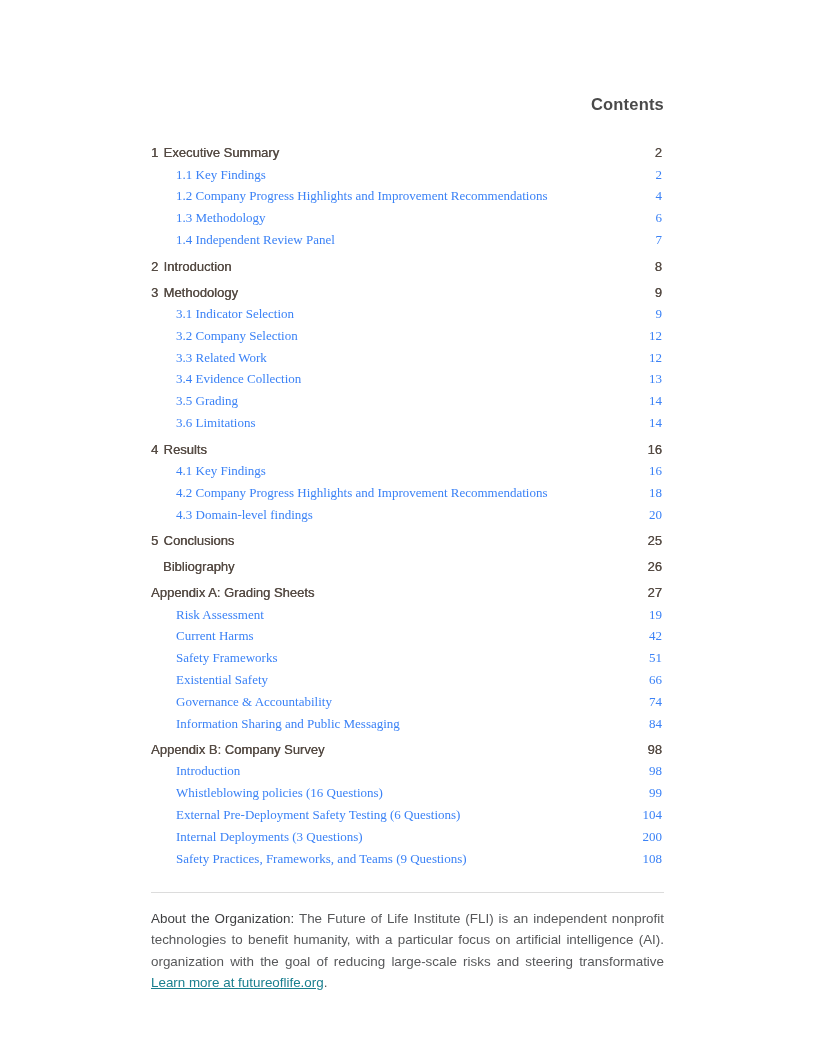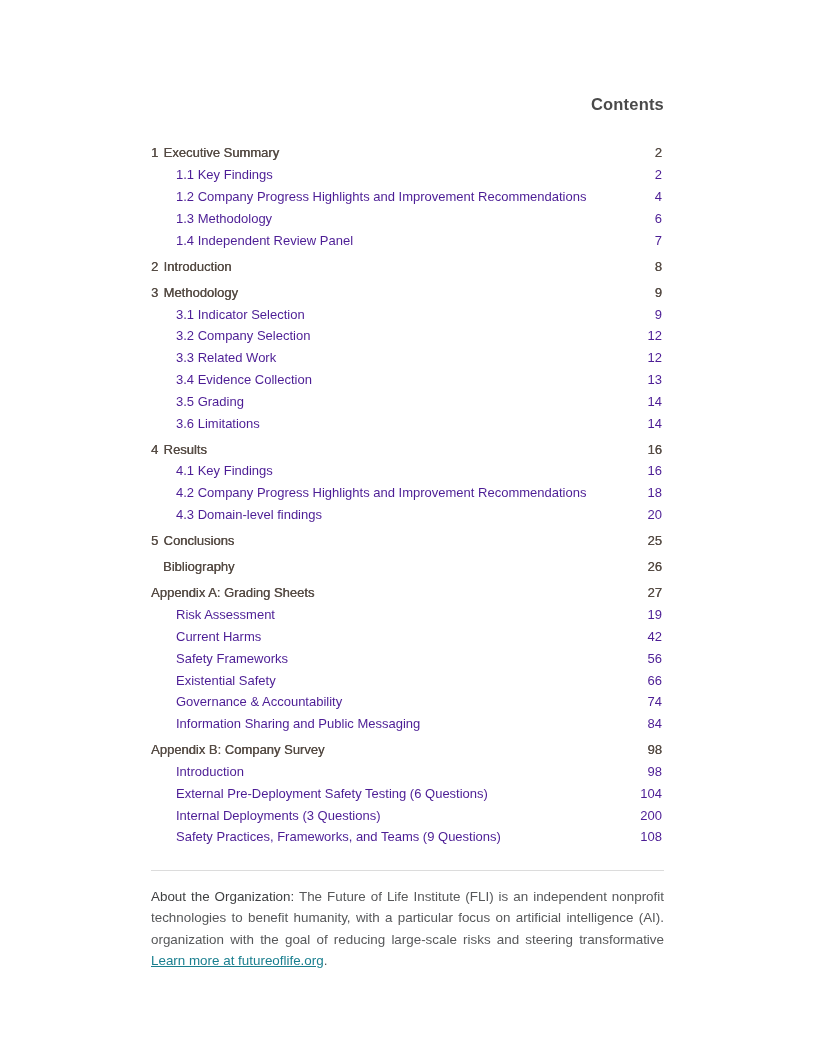--- a/index.html
+++ b/index.html
@@ -45,22 +45,23 @@
     color: #564c45;
     text-shadow: 0.3px 0 0 currentColor;
   }
   .row.bib {
     color: #564c45;
     text-shadow: 0.3px 0 0 currentColor;
     padding-left: 12px;
     align-items: center;
   }
   .row.sub {
-    color: #4c1d95;
+    color: #3b82f6;
     padding-left: 25px;
+    font-family: Liberation Serif, serif;
   }
   .num {
     display: inline-block;
     min-width: 12.5px;
   }
   .pg {
     padding-right: 2px;
     text-align: right;
   }
   .divider {
@@ -190,21 +191,21 @@
     <div class="row sub">
       <span class="left"><span class="lbl">Risk Assessment</span></span>
       <span class="pg">19</span>
     </div>
     <div class="row sub">
       <span class="left"><span class="lbl">Current Harms</span></span>
       <span class="pg">42</span>
     </div>
     <div class="row sub">
       <span class="left"><span class="lbl">Safety Frameworks</span></span>
-      <span class="pg">56</span>
+      <span class="pg">51</span>
     </div>
     <div class="row sub">
       <span class="left"><span class="lbl">Existential Safety</span></span>
       <span class="pg">66</span>
     </div>
     <div class="row sub">
       <span class="left"><span class="lbl">Governance &amp; Accountability</span></span>
       <span class="pg">74</span>
     </div>
     <div class="row sub">
@@ -212,20 +213,24 @@
       <span class="pg">84</span>
     </div>
 
     <div class="row top gap">
       <span class="left"><span class="lbl">Appendix B: Company Survey</span></span>
       <span class="pg">98</span>
     </div>
     <div class="row sub">
       <span class="left"><span class="lbl">Introduction</span></span>
       <span class="pg">98</span>
+    </div>
+    <div class="row sub">
+      <span class="left"><span class="lbl">Whistleblowing policies (16 Questions)</span></span>
+      <span class="pg">99</span>
     </div>
     <div class="row sub">
       <span class="left"><span class="lbl">External Pre-Deployment Safety Testing (6 Questions)</span></span>
       <span class="pg">104</span>
     </div>
     <div class="row sub">
       <span class="left"><span class="lbl">Internal Deployments (3 Questions)</span></span>
       <span class="pg">200</span>
     </div>
     <div class="row sub">

